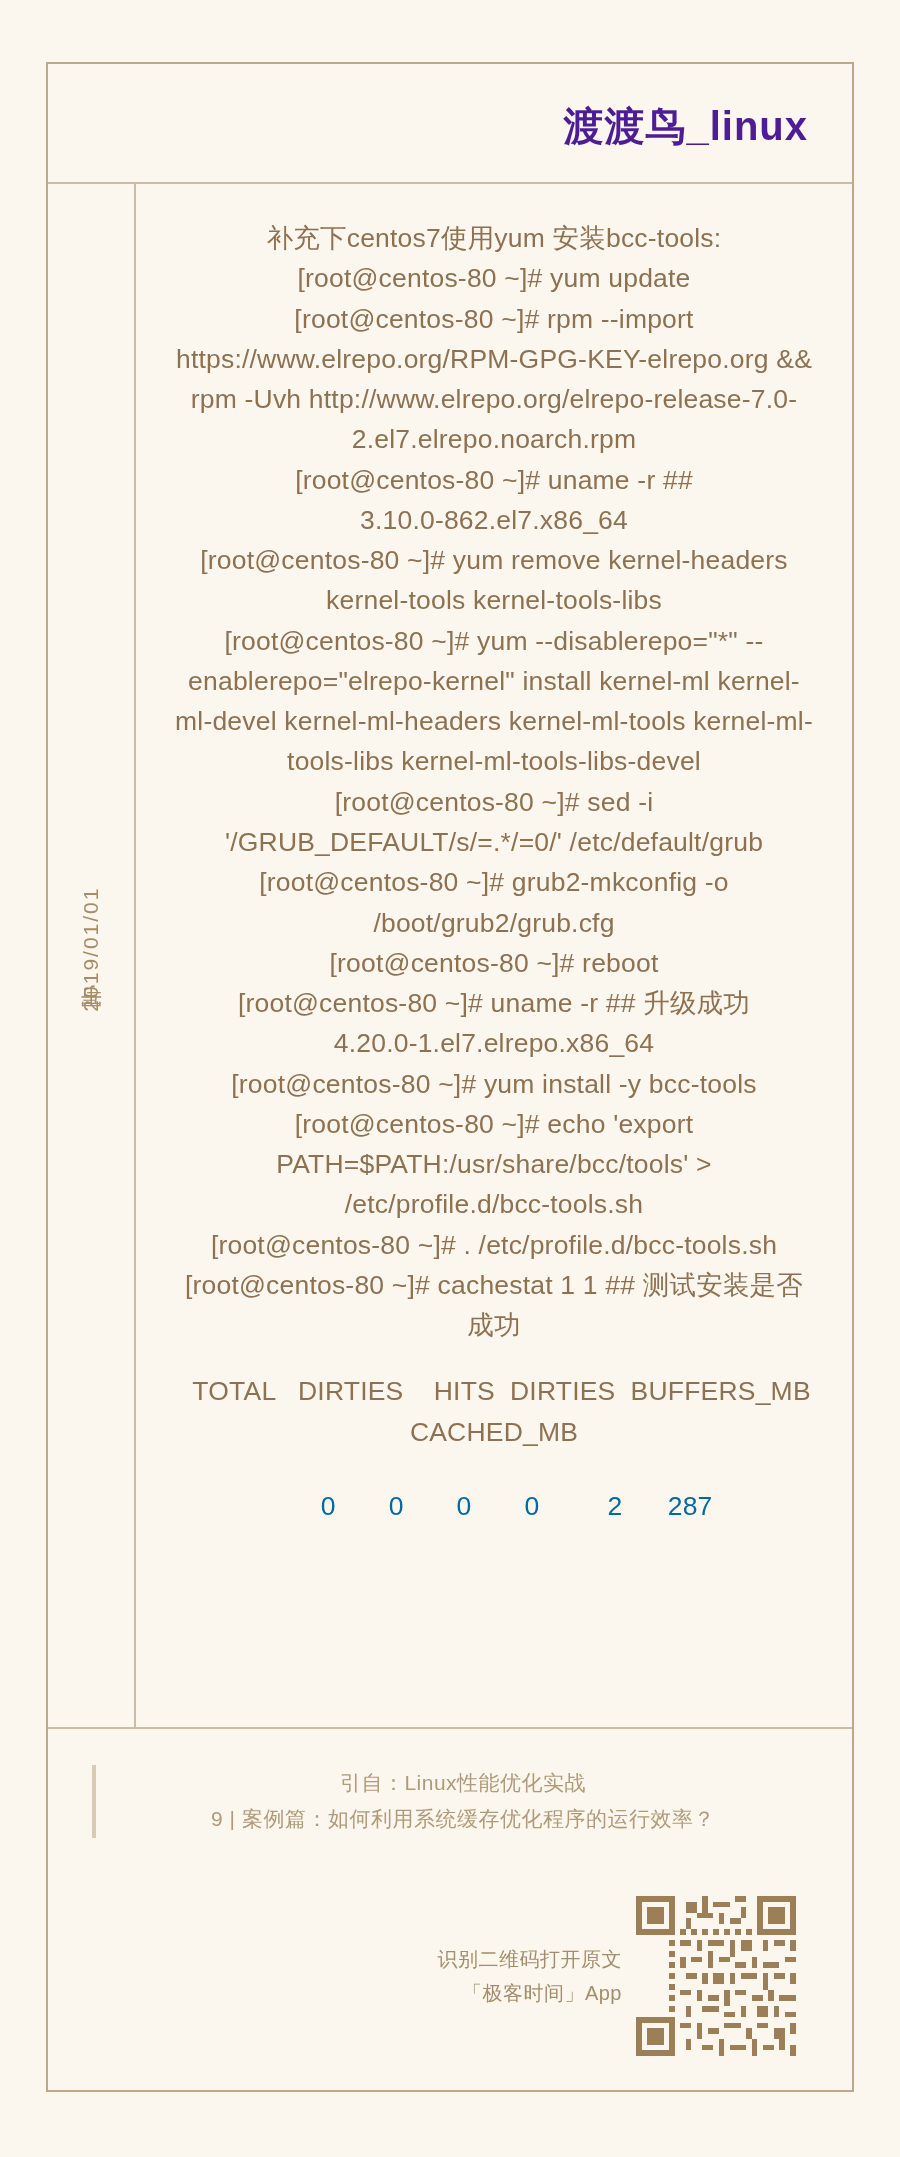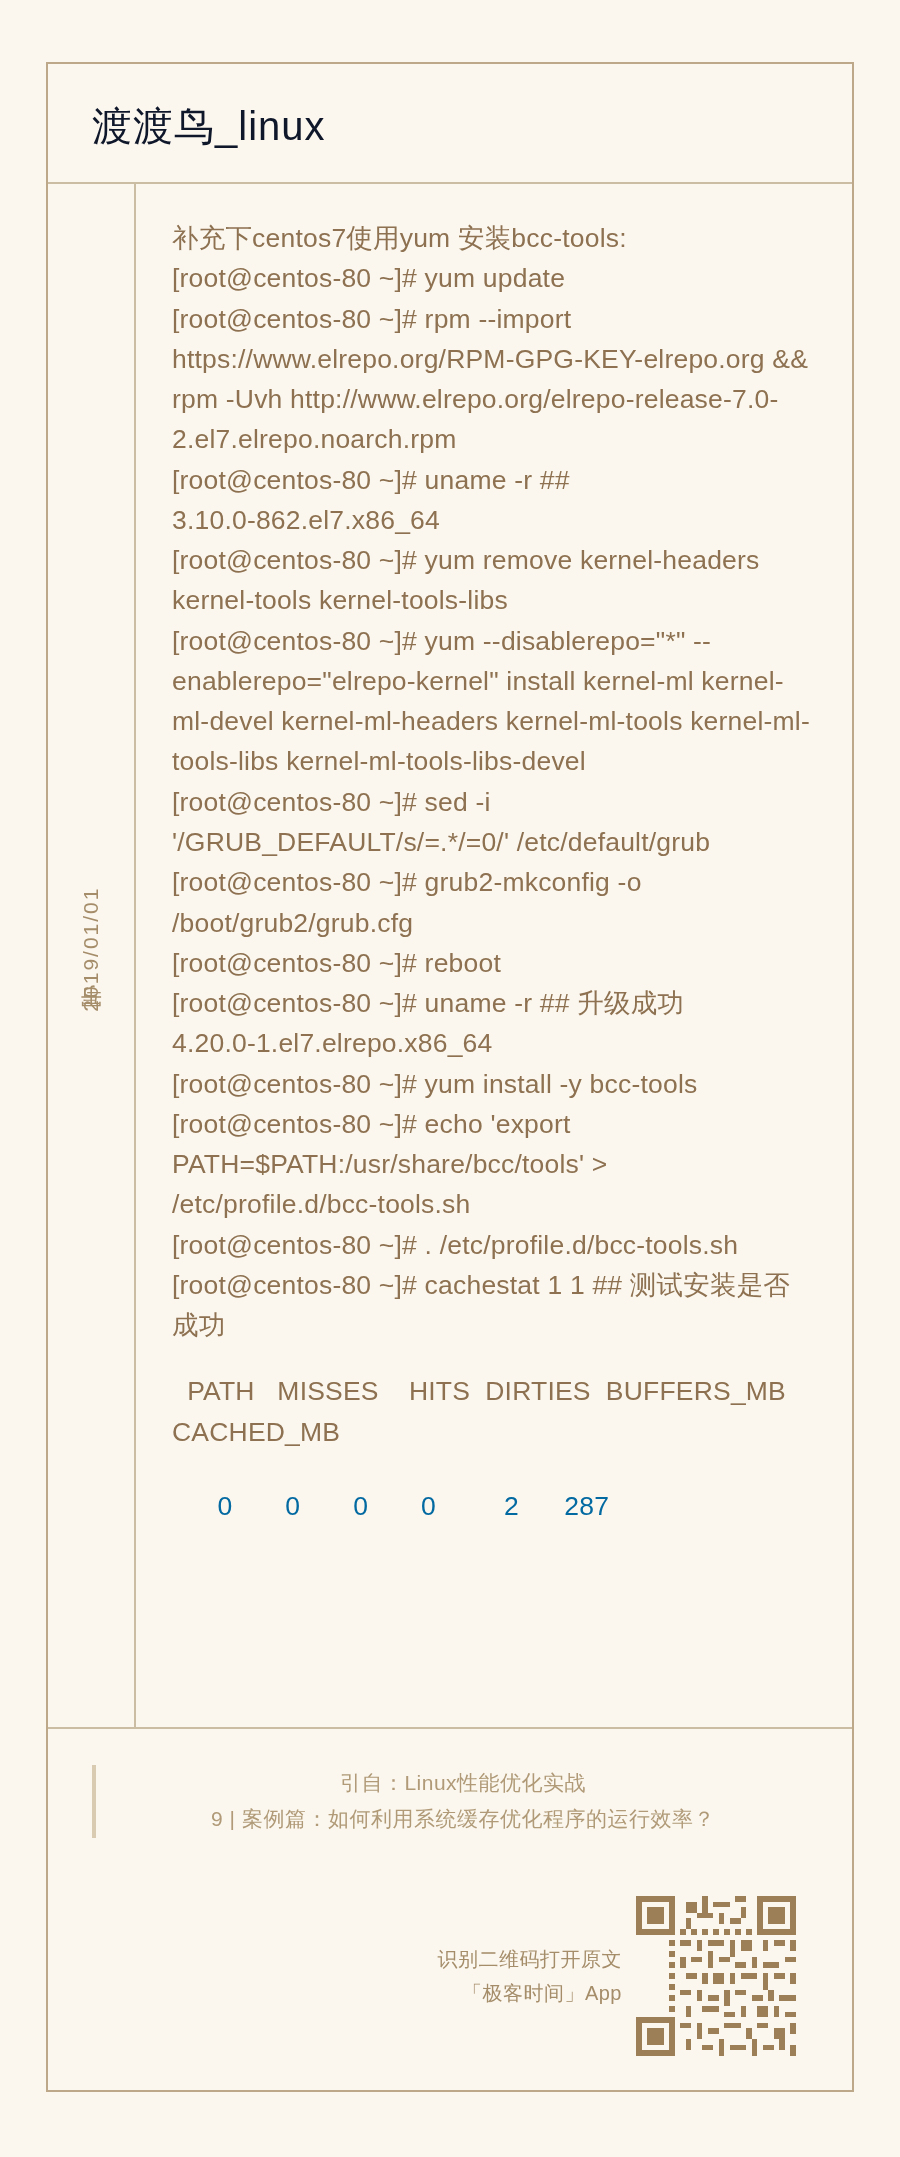--- a/index.html
+++ b/index.html
@@ -30,24 +30,25 @@
     display: flex;
     flex-direction: column;
   }
   
   .card-header {
     padding: 40px 44px 34px 44px;
     border-bottom: 2px solid #cbbda4;
   }
   .card-title {
     font-size: 40px;
-    font-weight: 400;
-    color: #0f172a;
+    font-weight: 700;
+    color: #4c1d95;
     letter-spacing: 1px;
     line-height: 1.1;
+    text-align: right;
   }
   
   .card-body {
     display: flex;
     flex-direction: row;
     align-items: stretch;
     border-bottom: 2px solid #cbbda4;
     flex: 1 1 auto;
   }
   .date-rail {
@@ -64,20 +65,21 @@
     writing-mode: vertical-rl;
     text-orientation: mixed;
     font-size: 21px;
     color: #a58d6a;
     letter-spacing: 2px;
     white-space: nowrap;
   }
   .content-col {
     flex: 1 1 auto;
     padding: 34px 36px 40px 36px;
+    text-align: center;
   }
   .code-block {
     font-family: "Liberation Sans", sans-serif;
     font-size: 26.5px;
     line-height: 1.52;
     color: #8d7150;
     white-space: pre-wrap;
     word-break: break-word;
     letter-spacing: 0.2px;
   }
@@ -158,21 +160,21 @@
 [root@centos-80 ~]# yum --disablerepo="*" --enablerepo="elrepo-kernel" install kernel-ml kernel-ml-devel kernel-ml-headers kernel-ml-tools kernel-ml-tools-libs kernel-ml-tools-libs-devel
 [root@centos-80 ~]# sed -i '/GRUB_DEFAULT/s/=.*/=0/' /etc/default/grub
 [root@centos-80 ~]# grub2-mkconfig -o /boot/grub2/grub.cfg
 [root@centos-80 ~]# reboot
 [root@centos-80 ~]# uname -r ## 升级成功
 4.20.0-1.el7.elrepo.x86_64
 [root@centos-80 ~]# yum install -y bcc-tools
 [root@centos-80 ~]# echo 'export PATH=$PATH:/usr/share/bcc/tools' &gt; /etc/profile.d/bcc-tools.sh
 [root@centos-80 ~]# . /etc/profile.d/bcc-tools.sh
 [root@centos-80 ~]# cachestat 1 1 ## 测试安装是否成功</div>
-        <div class="table-head">  PATH   MISSES    HITS  DIRTIES  BUFFERS_MB  CACHED_MB</div>
+        <div class="table-head">  TOTAL   DIRTIES    HITS  DIRTIES  BUFFERS_MB  CACHED_MB</div>
         <div class="table-row">      0       0       0       0         2      287</div>
       </div>
     </div>
 
     <div class="card-footer">
       <div class="cite-wrap">
         <div class="cite-line">引自：Linux性能优化实战</div>
         <div class="cite-line">9 | 案例篇：如何利用系统缓存优化程序的运行效率？</div>
       </div>
 

